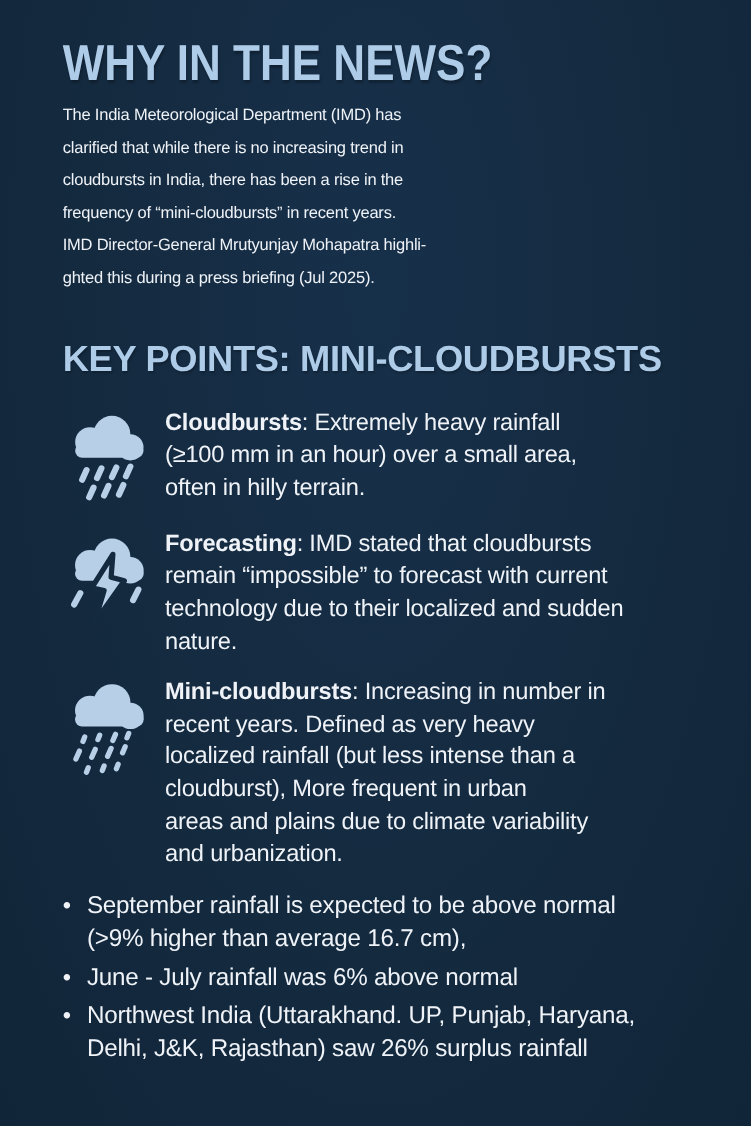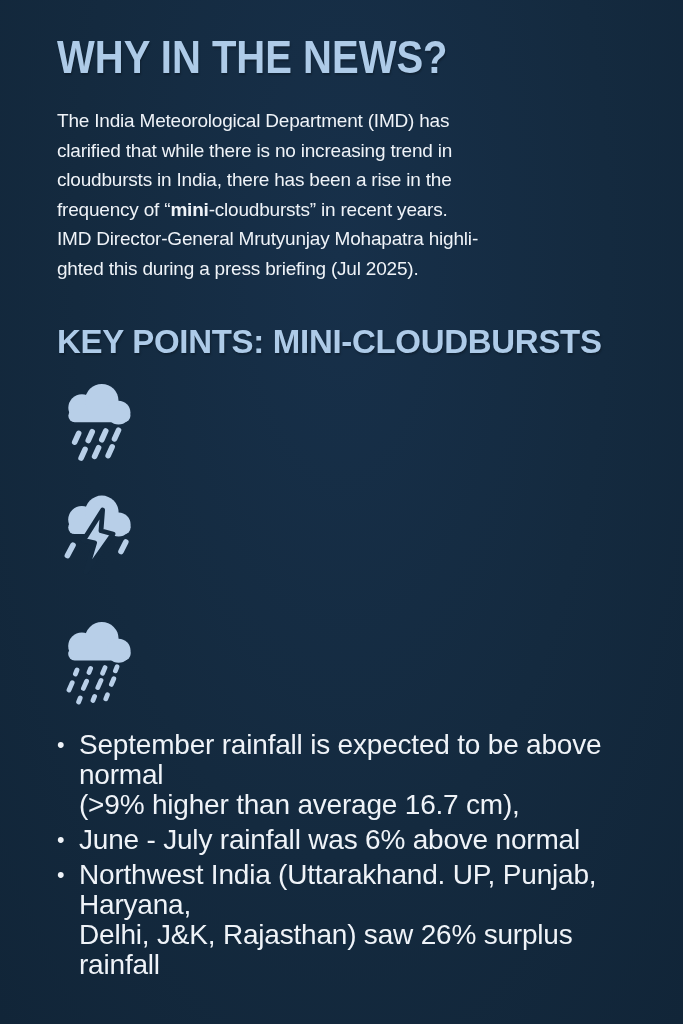--- a/index.html
+++ b/index.html
@@ -18,56 +18,56 @@
     font-weight: bold;
     line-height: 1;
     margin: 0 0 0 0;
     white-space: nowrap;
     transform: scaleX(0.87);
     transform-origin: left center;
     text-shadow: 1px 2px 2px rgba(0,0,0,0.25);
   }
 
   .intro {
-    margin-top: 26px;
-    font-size: 19px;
+    margin-top: 10px;
+    font-size: 15px;
     line-height: 29.6px;
     letter-spacing: -0.2px;
     white-space: pre-line;
   }
-  .bold-term { font-weight: bold; text-align: center; }
+  .bold-term { font-weight: normal; text-align: center; }
 
   .section-heading {
     color: #aecbe8;
     font-size: 33px;
     font-weight: bold;
     letter-spacing: -0.3px;
     line-height: 1.1;
     white-space: nowrap;
     text-shadow: 1px 2px 2px rgba(0,0,0,0.25);
   }
-  .kp-heading { margin: 40px 0 16px 0; }
+  .kp-heading { margin: 40px 0 26px 0; }
   .mu-heading { margin: 26px 0 16px 0; }
 
   .kp-row { display: flex; align-items: flex-start; margin-bottom: 16px; }
   .kp-icon-wrap { flex: 0 0 80px; width: 80px; margin-right: 13px; }
   .kp-icon-wrap svg { display: block; }
   .kp-text {
     font-size: 21.5px;
     line-height: 29.6px;
     letter-spacing: -0.2px;
     white-space: pre-line;
     flex: 1 1 auto;
   }
   .kp-term { font-weight: bold; }
 
   .bullet-row { display: flex; align-items: flex-start; margin-bottom: 5px; }
   .bullet-marker { flex: 0 0 22px; width: 22px; font-size: 21.5px; line-height: 30px; }
   .bullet-text {
-    font-size: 28px;
+    font-size: 22px;
     line-height: 30px;
     letter-spacing: -0.2px;
     white-space: pre-line;
     flex: 1 1 auto;
   }
 </style>
 </head>
 <body>
 
 <div class="container">
@@ -96,38 +96,45 @@
           <line x1="27" y1="72" x2="22" y2="83"></line>
           <line x1="44" y1="70" x2="39" y2="81"></line>
           <line x1="61" y1="69" x2="56" y2="80"></line>
           <line x1="77" y1="68" x2="72" y2="79"></line>
           <line x1="35" y1="92" x2="30" y2="103"></line>
           <line x1="52" y1="90" x2="47" y2="101"></line>
           <line x1="69" y1="89" x2="64" y2="100"></line>
         </g>
       </svg>
     </div>
+    <div class="kp-text"><span class="kp-term">Cloudbursts</span><span>: Extremely heavy rainfall
+(≥100 mm in an hour) over a small area,
+often in hilly terrain.</span></div>
   </div>
 
   <div class="kp-row">
     <div class="kp-icon-wrap">
       <svg width="80" height="112" viewBox="0 0 100 140">
         <g fill="#b8cfe8">
           <circle cx="31" cy="42" r="17"></circle>
           <circle cx="56" cy="33" r="21"></circle>
           <circle cx="77" cy="48" r="15"></circle>
           <rect x="14" y="44" width="78" height="16" rx="8"></rect>
         </g>
         <g stroke="#b8cfe8" stroke-width="7" stroke-linecap="round">
           <line x1="20" y1="74" x2="13" y2="87"></line>
           <line x1="86" y1="70" x2="80" y2="82"></line>
         </g>
         <path d="M57 30 L33 68 L47 71 L36 108 L70 60 L55 56 Z" fill="#b8cfe8" stroke="#142a3f" stroke-width="6" stroke-linejoin="round"></path>
       </svg>
     </div>
+    <div class="kp-text"><span class="kp-term">Forecasting</span><span>: IMD stated that cloudbursts
+remain “impossible” to forecast with current
+technology due to their localized and sudden
+nature.</span></div>
   </div>
 
   <div class="kp-row">
     <div class="kp-icon-wrap">
       <svg width="80" height="100" viewBox="0 0 100 125">
         <g fill="#b8cfe8">
           <circle cx="31" cy="40" r="17"></circle>
           <circle cx="56" cy="31" r="21"></circle>
           <circle cx="77" cy="46" r="15"></circle>
           <rect x="14" y="42" width="78" height="16" rx="8"></rect>
@@ -140,20 +147,26 @@
           <line x1="19" y1="86" x2="15" y2="95"></line>
           <line x1="37" y1="84" x2="33" y2="93"></line>
           <line x1="55" y1="83" x2="51" y2="92"></line>
           <line x1="71" y1="81" x2="68" y2="88"></line>
           <line x1="29" y1="105" x2="27" y2="110"></line>
           <line x1="47" y1="103" x2="45" y2="108"></line>
           <line x1="63" y1="101" x2="61" y2="106"></line>
         </g>
       </svg>
     </div>
+    <div class="kp-text"><span class="kp-term">Mini-cloudbursts</span><span>: Increasing in number in
+recent years. Defined as very heavy
+localized rainfall (but less intense than a
+cloudburst), More frequent in urban
+areas and plains due to climate variability
+and urbanization.</span></div>
   </div>
 
 
   <div class="bullet-row">
     <span class="bullet-marker">•</span>
     <span class="bullet-text">September rainfall is expected to be above normal
 (&gt;9% higher than average 16.7 cm),</span>
   </div>
   <div class="bullet-row">
     <span class="bullet-marker">•</span>

